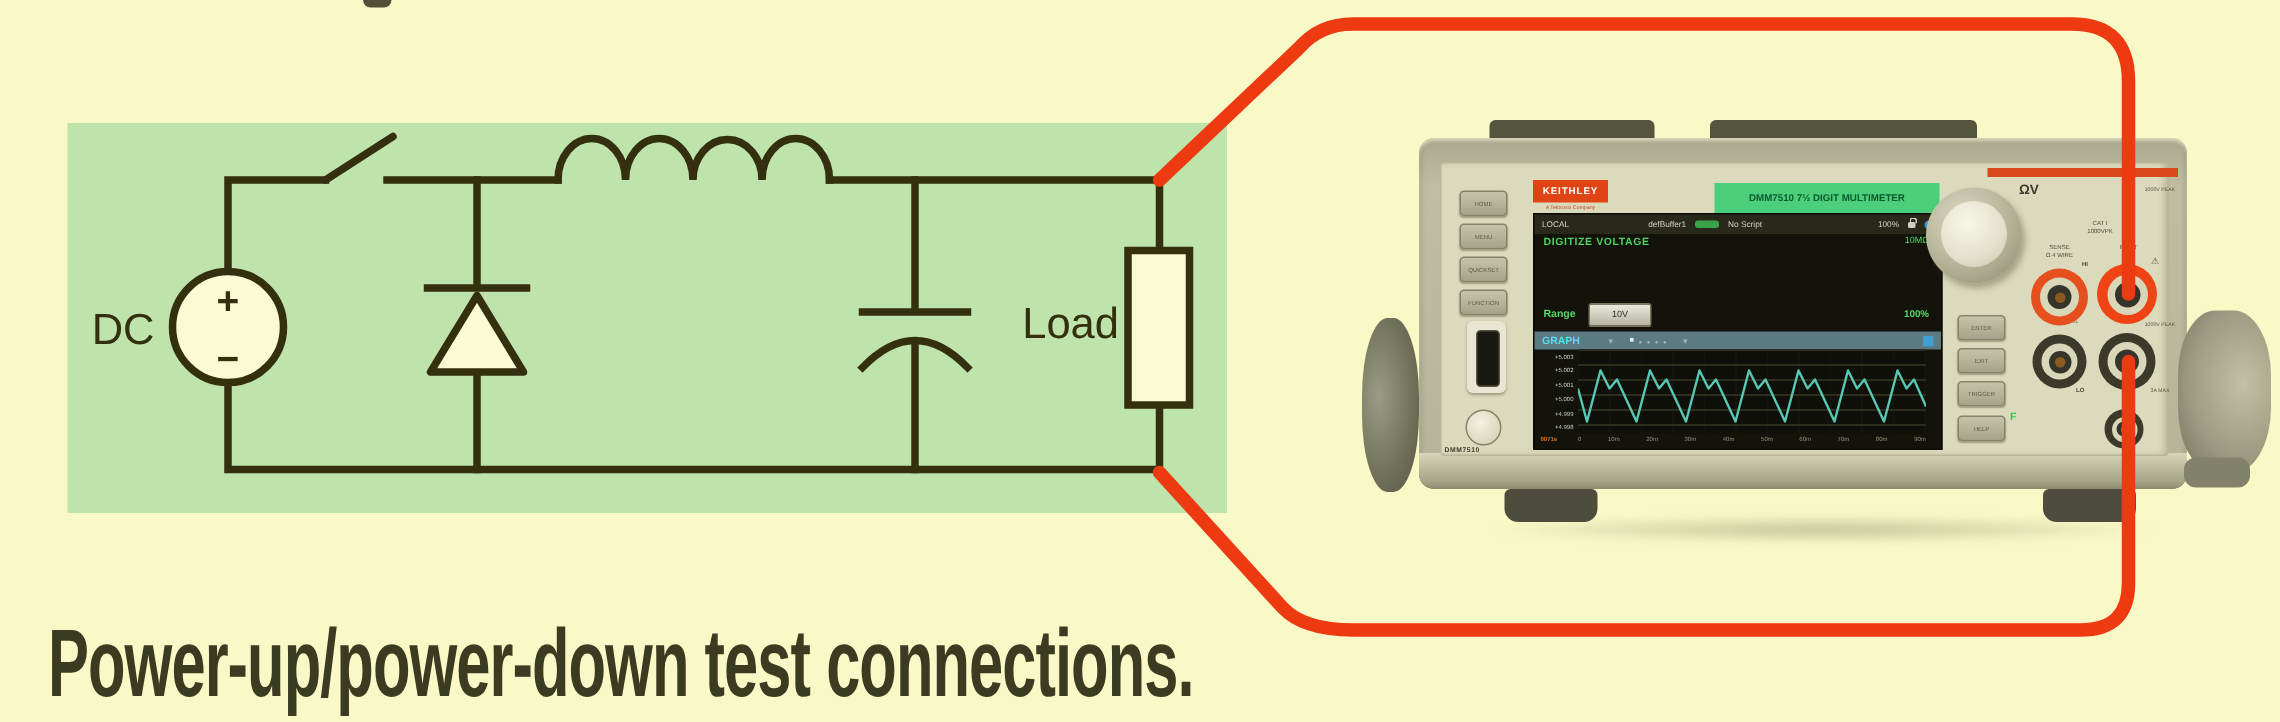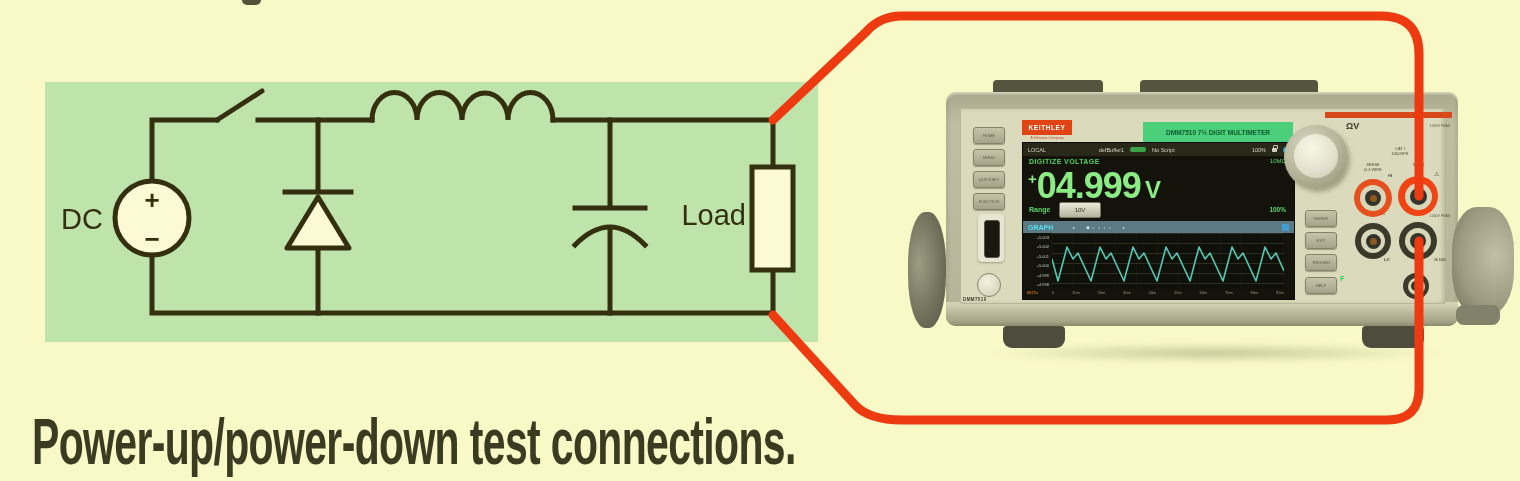--- a/index.html
+++ b/index.html
@@ -163,21 +163,20 @@
     <span>defBuffer1</span>
     <span class="pill"></span>
     <span>No Script</span>
     <span style="flex:1.6"></span>
     <span>100%</span>
     <span class="lock"></span>
     <span class="bluedot"></span>
   </div>
   <div class="abs" id="scr-func">DIGITIZE VOLTAGE</div>
   <div class="abs" id="scr-imp">10MΩ</div>
-  <div class="abs" id="scr-reading"><span class="sign">+</span><span class="val">04.999</span><span class="unit">V</span></div>
   <div class="abs" id="scr-range-lbl">Range</div>
   <div class="abs" id="scr-range-btn">10V</div>
   <div class="abs" id="scr-buffer">100%</div>
   <div class="abs" id="scr-graphbar">
     <span class="tab">GRAPH</span>
     <span class="chev">▾</span>
     <span class="dots">
         <span class="sq">■</span>
         <span class="dt">●</span>
         <span class="dt">●</span>

